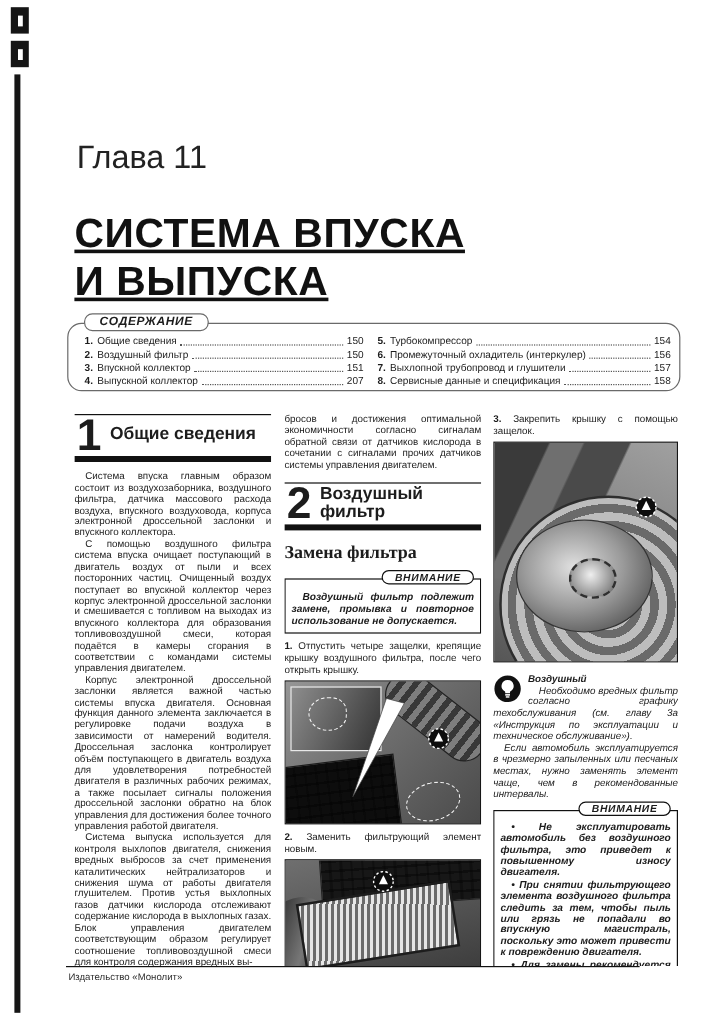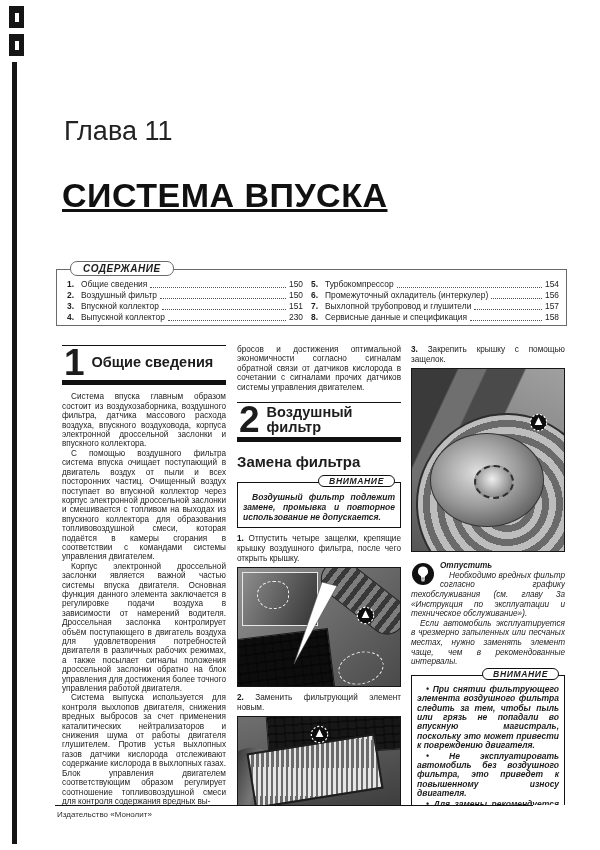--- a/index.html
+++ b/index.html
@@ -13,21 +13,21 @@
   .edge-tab .dot{width:4px;height:9px;background:#fff;}
   .edge-tab1{top:6px}.edge-tab2{top:34px}
 
   
   .chapter-label{position:absolute;left:64px;top:116px;font-size:27px;color:#222;}
   .page-title{position:absolute;left:62px;top:176px;font-size:34px;font-weight:bold;
               line-height:1.17;letter-spacing:.5px;color:#111;text-decoration:underline;}
 
   
   .toc{position:absolute;left:56px;top:269px;width:509px;height:55px;
-       border:1.2px solid #6a6a6a;border-radius:0;}
+       border:1.2px solid #6a6a6a;border-radius:12px;text-align:center;}
   .toc-label{position:absolute;top:-9px;left:13px;background:#fff;border:1.2px solid #6a6a6a;
              border-radius:7px;padding:1px 12px;font-size:10px;font-weight:bold;font-style:italic;
              letter-spacing:.5px;color:#1c1c1c;}
   .toc-col{position:absolute;top:9px;font-size:8.4px;line-height:11px;}
   .toc-col-left{left:10px;width:236px;}
   .toc-col-right{left:254px;width:248px;}
   .toc-row{display:flex;align-items:flex-end;}
   .toc-num{font-weight:bold;width:14px;flex:none;}
   .toc-item-label{white-space:nowrap;}
   .leader{flex:1;border-bottom:1.2px dotted #555;margin:0 3px 2px 3px;min-width:6px;}
@@ -41,21 +41,21 @@
 
   .sec-head{border-top:1.5px solid #111;border-bottom:5px solid #111;
             display:flex;align-items:center;gap:7px;padding:1px 0 2px 2px;margin-bottom:7px;}
   .sec-num{font-size:37px;font-weight:bold;line-height:.85;}
   .sec-title{font-size:14.5px;font-weight:bold;line-height:1.05;}
 
   .body-p{font-size:8.2px;line-height:9.4px;text-align:justify;margin:0;text-indent:9px;
           word-spacing:-0.2px;}
   .body-p.noindent{text-indent:0;}
 
-  .subheading{font-size:15px;font-weight:bold;margin:11px 0 11px 0;}
+  .subheading{font-size:15px;font-weight:bold;margin:11px 0 11px 0;font-family:Liberation Serif, serif;}
 
   .warnbox{position:relative;border:1.5px solid #111;margin-top:12px;padding:9px 5px 5px 5px;}
   .warn-label{position:absolute;top:-8px;right:5px;background:#fff;border:1.5px solid #111;
               border-radius:8px;padding:0 10px;font-size:8.6px;font-weight:bold;font-style:italic;
               letter-spacing:.6px;}
   .warn-text{font-size:8.5px;line-height:10px;font-weight:bold;font-style:italic;
              text-align:justify;margin:0;text-indent:9px;}
   .warn-text + .warn-text{margin-top:1px;}
 
   .step{font-size:8.2px;line-height:9.6px;text-align:justify;margin:6px 0 4px 0;}
@@ -126,20 +126,21 @@
       <span class="dot"></span>
     </div>
   <div class="edge-tab edge-tab2">
       <span class="dot"></span>
     </div>
   <div class="edge-strip"></div>
 
   <div class="chapter-label">Глава 11</div>
   <div class="page-title">
     <div>СИСТЕМА ВПУСКА</div>
+    <div>И ВЫПУСКА</div>
   </div>
 
   <div class="toc">
     <div class="toc-label">СОДЕРЖАНИЕ</div>
     <div class="toc-col toc-col-left">
       <div class="toc-row">
         <span class="toc-num">1.</span>
         <span class="toc-item-label">Общие сведения</span>
         <span class="leader"></span>
         <span class="toc-page">150</span>
@@ -153,21 +154,21 @@
       <div class="toc-row">
         <span class="toc-num">3.</span>
         <span class="toc-item-label">Впускной коллектор</span>
         <span class="leader"></span>
         <span class="toc-page">151</span>
       </div>
       <div class="toc-row">
         <span class="toc-num">4.</span>
         <span class="toc-item-label">Выпускной коллектор</span>
         <span class="leader"></span>
-        <span class="toc-page">230</span>
+        <span class="toc-page">207</span>
       </div>
     </div>
     <div class="toc-col toc-col-right">
       <div class="toc-row">
         <span class="toc-num">5.</span>
         <span class="toc-item-label">Турбокомпрессор</span>
         <span class="leader"></span>
         <span class="toc-page">154</span>
       </div>
       <div class="toc-row">
@@ -263,29 +264,29 @@
       </svg>
     </div>
 
     <div class="note">
       <svg class="note-icon" viewBox="0 0 24 24">
         <circle cx="12" cy="12" r="11" fill="#111"></circle>
         <path d="M12 4.6a5 5 0 0 0-2.4 9.4c.3.2.4.5.4.8v.9h4v-.9c0-.3.1-.6.4-.8A5 5 0 0 0 12 4.6z" fill="#fff"></path>
         <rect x="10" y="16.4" width="4" height="1.3" fill="#fff"></rect>
         <rect x="10.5" y="18.2" width="3" height="1.2" fill="#fff"></rect>
       </svg>
-      <span class="note-label">Отпустить</span>
+      <span class="note-label">Воздушный</span>
       <p>Необходимо вредных фильтр согласно графику техобслуживания (см. главу 3а «Инструкция по эксплуатации и техническое обслуживание»).</p>
       <p>Если автомобиль эксплуатируется в чрезмерно запыленных или песчаных местах, нужно заменять элемент чаще, чем в рекомендованные интервалы.</p>
     </div>
 
     <div class="warnbox" style="margin-top:8px;">
       <span class="warn-label">ВНИМАНИЕ</span>
+      <p class="warn-text" style="line-height:9.4px;">• Не эксплуатировать автомобиль без воздушного фильтра, это приведет к повышенному износу двигателя.</p>
       <p class="warn-text" style="line-height:9.4px;">• При снятии фильтрующего элемента воздушного фильтра следить за тем, чтобы пыль или грязь не попадали во впускную магистраль, поскольку это может привести к повреждению двигателя.</p>
-      <p class="warn-text" style="line-height:9.4px;">• Не эксплуатировать автомобиль без воздушного фильтра, это приведет к повышенному износу двигателя.</p>
       <p class="warn-text" style="line-height:9.4px;">• Для замены рекомендуется использовать оригинальные детали HYUNDAI.</p>
     </div>
   </div>
 
   <div class="footer-rule"></div>
   <div class="footer-text">Издательство «Монолит»</div>
 
 </div>
 
 </body></html>

